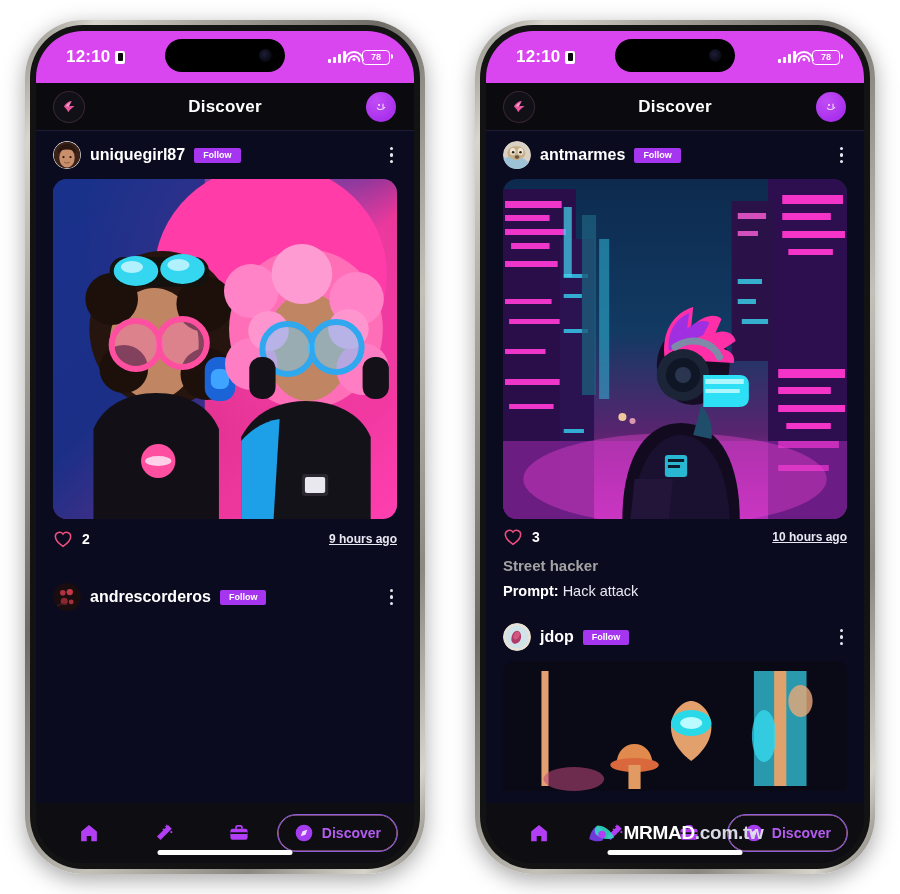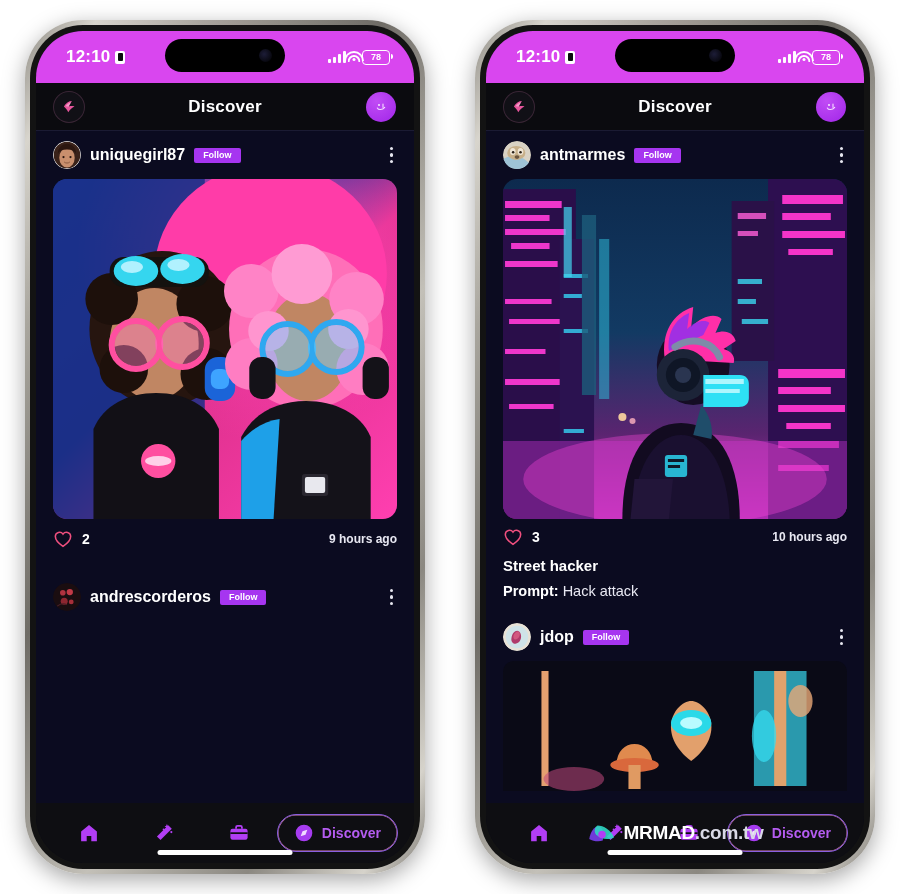--- a/index.html
+++ b/index.html
@@ -96,22 +96,22 @@
     background:#a635f0;color:#fff;font-size:9px;font-weight:bold;
     padding:3px 9px;border-radius:2px;line-height:1;
   }
   .kebab{margin-left:auto;display:flex;flex-direction:column;gap:3px;padding:6px 4px;}
   .kebab i{width:3.5px;height:3.5px;border-radius:50%;background:#e6e6ef;display:block;}
   .post-img{width:100%;border-radius:11px;display:block;}
   .meta-row{display:flex;align-items:center;height:40px;}
   .likes{display:flex;align-items:center;gap:9px;}
   .likes svg{width:20px;height:18px;}
   .like-count{font-size:14px;font-weight:bold;color:#fff;}
-  .ago{margin-left:auto;font-size:12px;font-weight:bold;color:#e8e8f2;}
-  .post-title{font-size:15px;font-weight:bold;color:#ffffff;margin:2px 0 7px;}
+  .ago{margin-left:auto;font-size:12px;font-weight:bold;color:#e8e8f2;text-decoration:underline;}
+  .post-title{font-size:15px;font-weight:bold;color:#a3a3a3;margin:2px 0 7px;}
   .prompt{font-size:14.5px;color:#e9e9f3;line-height:1.38;margin:10px 0 0;}
   .prompt b{color:#fff;}
 
   
   .tabbar{
     position:absolute;left:0;right:0;bottom:0;height:60px;background:#0e0e12;
     display:flex;align-items:center;padding:0 16px;box-sizing:border-box;
   }
   .tab{flex:1;display:flex;align-items:center;justify-content:center;}
   .tab svg{width:22px;height:22px;}

